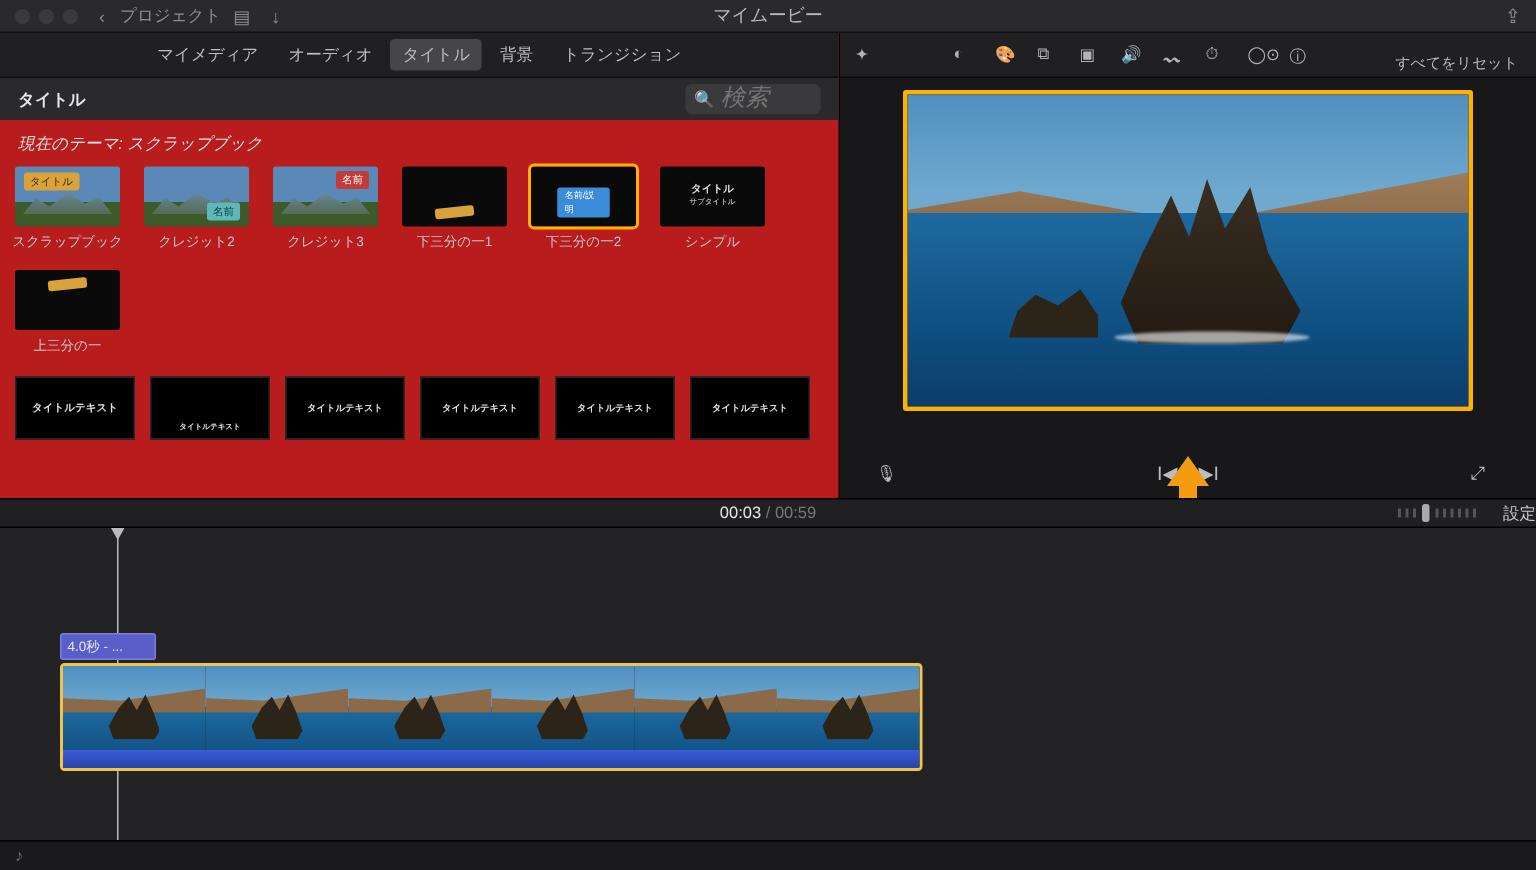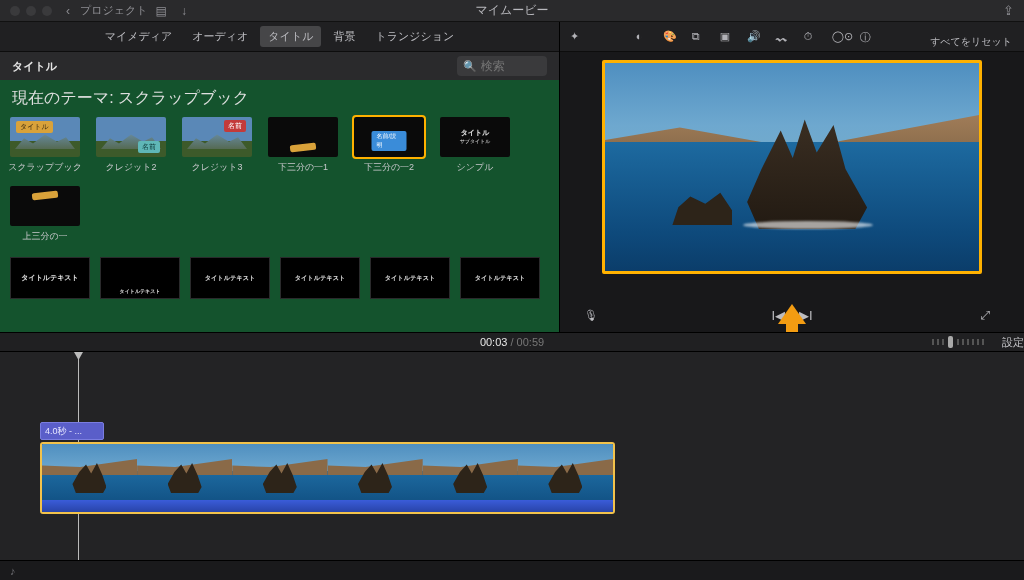--- a/index.html
+++ b/index.html
@@ -10,35 +10,35 @@
   .traffic { display: flex; gap: 6px; padding-left: 10px; }
   .traffic span { width: 10px; height: 10px; border-radius: 50%; background: #3a3a3c; }
   .proj-nav { margin-left: 14px; color: #8e8e93; font-size: 11px; display: flex; align-items: center; gap: 10px; }
   .proj-nav .chev { font-size: 12px; }
   .topbar-icons { display: flex; gap: 14px; margin-left: 8px; color: #8e8e93; font-size: 12px; align-items: center; }
   .app-title { position: absolute; left: 50%; transform: translateX(-50%); color: #b9b9be; font-size: 12px; }
   .share-ic { position: absolute; right: 10px; color: #8e8e93; font-size: 13px; }
 
   
   .main { display: flex; height: 310px; }
-  .left-panel { width: 560px; background: #14532d; display: flex; flex-direction: column; border-right: 1px solid #000; }
+  .left-panel { width: 560px; background: #b91c1c; display: flex; flex-direction: column; border-right: 1px solid #000; }
   .right-panel { flex: 1; background: #18181a; display: flex; flex-direction: column; }
 
   
   .tabs-row { height: 30px; display: flex; align-items: center; justify-content: center; gap: 4px; background: #202022; border-bottom: 1px solid #0d0d0d; }
   .tab { color: #bdbdc2; padding: 3px 8px; font-size: 11px; cursor: pointer; border-radius: 3px; }
   .tab.sel { background: #464648; }
 
   
   .titles-head { height: 28px; display: flex; align-items: center; padding: 0 12px; background: #2a2a2c; }
   .titles-head .lbl { font-weight: 600; color: #e6e6e6; }
   .search { margin-left: auto; background: #3a3a3c; border-radius: 4px; height: 20px; width: 90px; display: flex; align-items: center; padding: 0 6px; gap: 4px; color: #9a9a9e; }
-  .search input { background: transparent; border: none; outline: none; width: 60px; color: #ccc; font-size: 12px; }
-
-  .theme-line { padding: 8px 12px 4px; color: #e0e0e0; font-size: 16px; }
+  .search input { background: transparent; border: none; outline: none; width: 60px; color: #ccc; font-size: 16px; font-style: italic; }
+
+  .theme-line { padding: 8px 12px 4px; color: #e0e0e0; font-size: 11px; font-style: italic; }
 
   
   .thumbs { padding: 4px 10px 8px; display: flex; flex-wrap: wrap; gap: 12px 16px; }
   .th-item { width: 70px; display: flex; flex-direction: column; align-items: center; gap: 4px; cursor: pointer; }
   .th-box { width: 70px; height: 40px; background: #000; border-radius: 2px; position: relative; overflow: hidden; display: flex; align-items: center; justify-content: center; }
   .th-box.sel { outline: 2px solid #ffb100; outline-offset: 0; }
   .th-cap { color: #c8c8cc; font-size: 9px; text-align: center; white-space: nowrap; }
 
   
   .bg-photo { background: linear-gradient(#5a88b7 60%, #3d5a2a 60%); }

